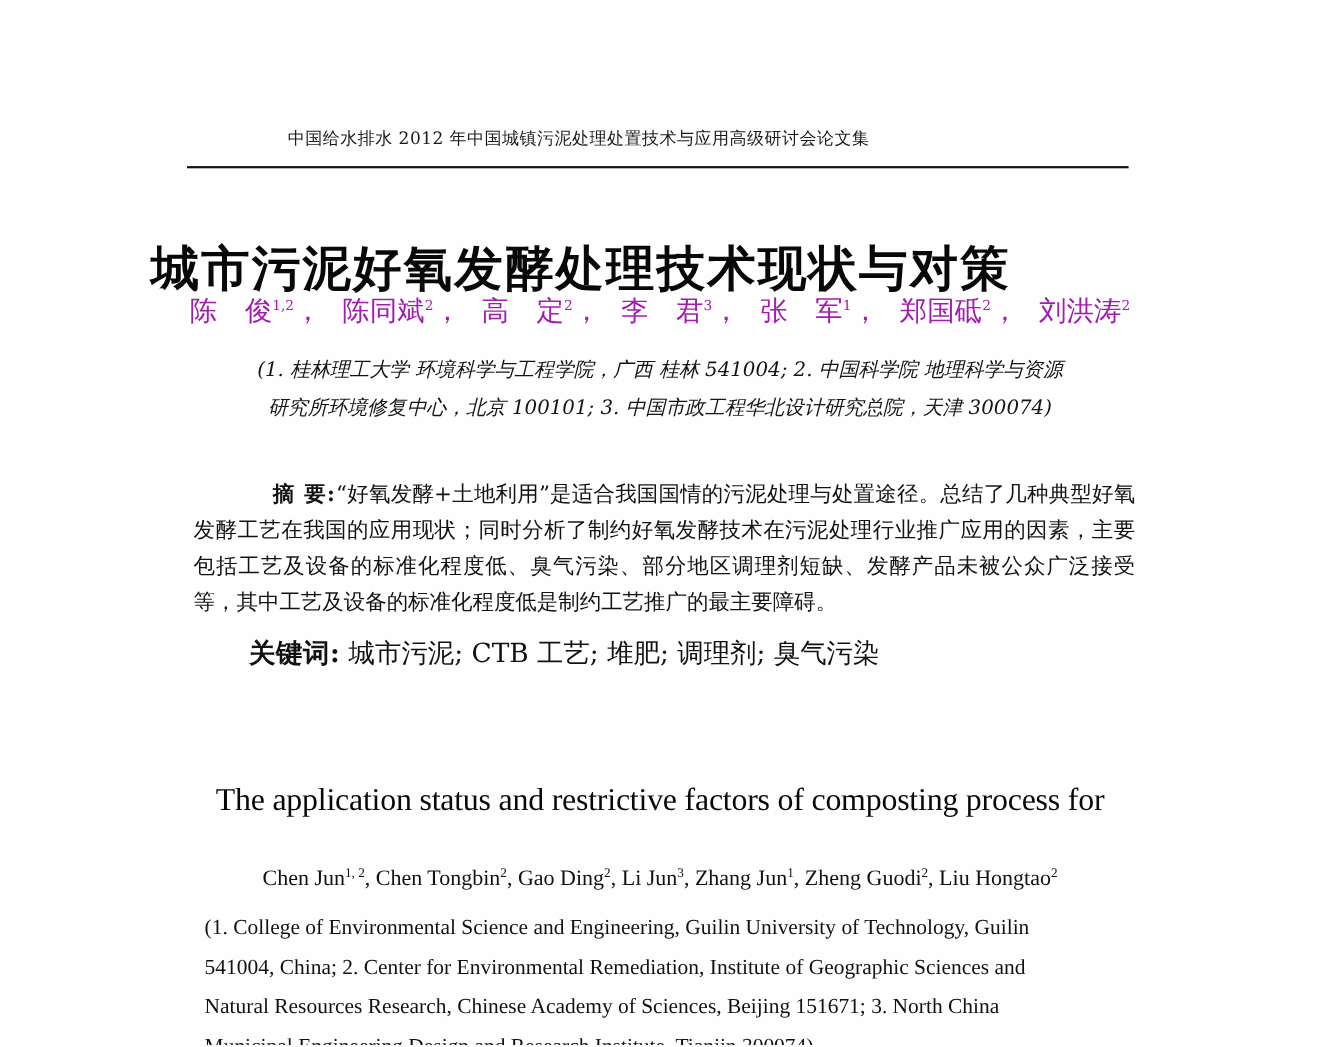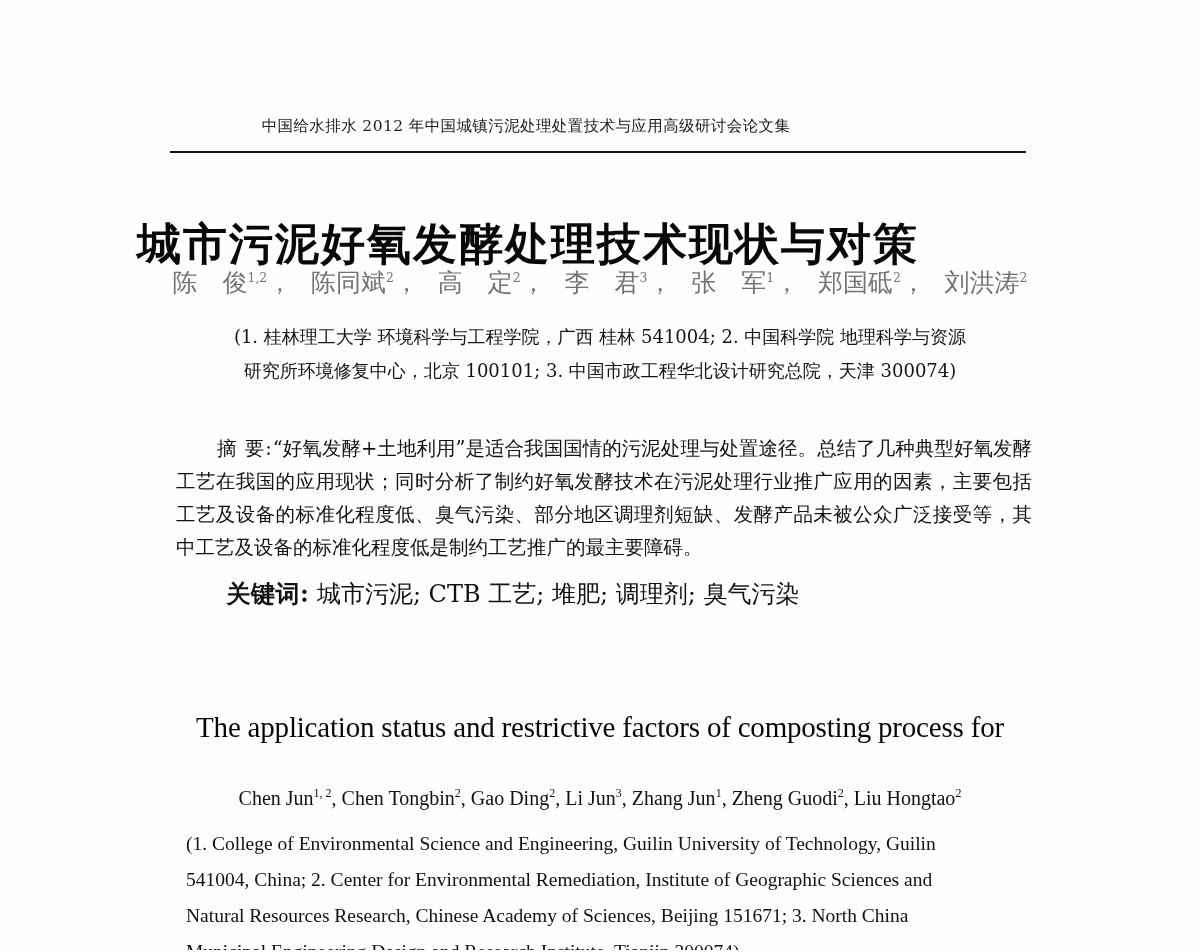--- a/index.html
+++ b/index.html
@@ -60,55 +60,57 @@
     white-space: nowrap;
   }
 
   .cn-authors {
     position: absolute;
     top: 266px;
     left: 0;
     width: 1200px;
     text-align: center;
     font-size: 25px;
-    color: #737373;
+    color: #a21caf;
     font-family: "DejaVu Serif", "Liberation Serif", serif;
     white-space: nowrap;
   }
   .cn-authors sup { font-size: 0.5em; vertical-align: super; }
   .wide-gap { display: inline-block; width: 0.75em; }
 
   .cn-affil {
     position: absolute;
     top: 320px;
     left: 148px;
     width: 904px;
     text-align: center;
     font-size: 18px;
     line-height: 34px;
     color: #141414;
     font-family: "DejaVu Serif", "Liberation Serif", serif;
+    font-style: italic;
   }
   .cn-affil .l2 { display: block; }
 
   
   .abstract {
     position: absolute;
     top: 432px;
     left: 176px;
     width: 856px;
     font-size: 19.5px;
     line-height: 33px;
     text-align: justify;
     color: #121212;
     font-family: "DejaVu Serif", "Liberation Serif", serif;
   }
   .abstract .lead {
-    font-weight: 400;
+    font-weight: 700;
     letter-spacing: 1px;
+    margin-left: 31px;
   }
   .abstract .body-indent { text-indent: 2.1em; display: block; }
 
   .keywords {
     position: absolute;
     top: 578px;
     left: 176px;
     width: 856px;
     font-size: 24px;
     line-height: 31px;

